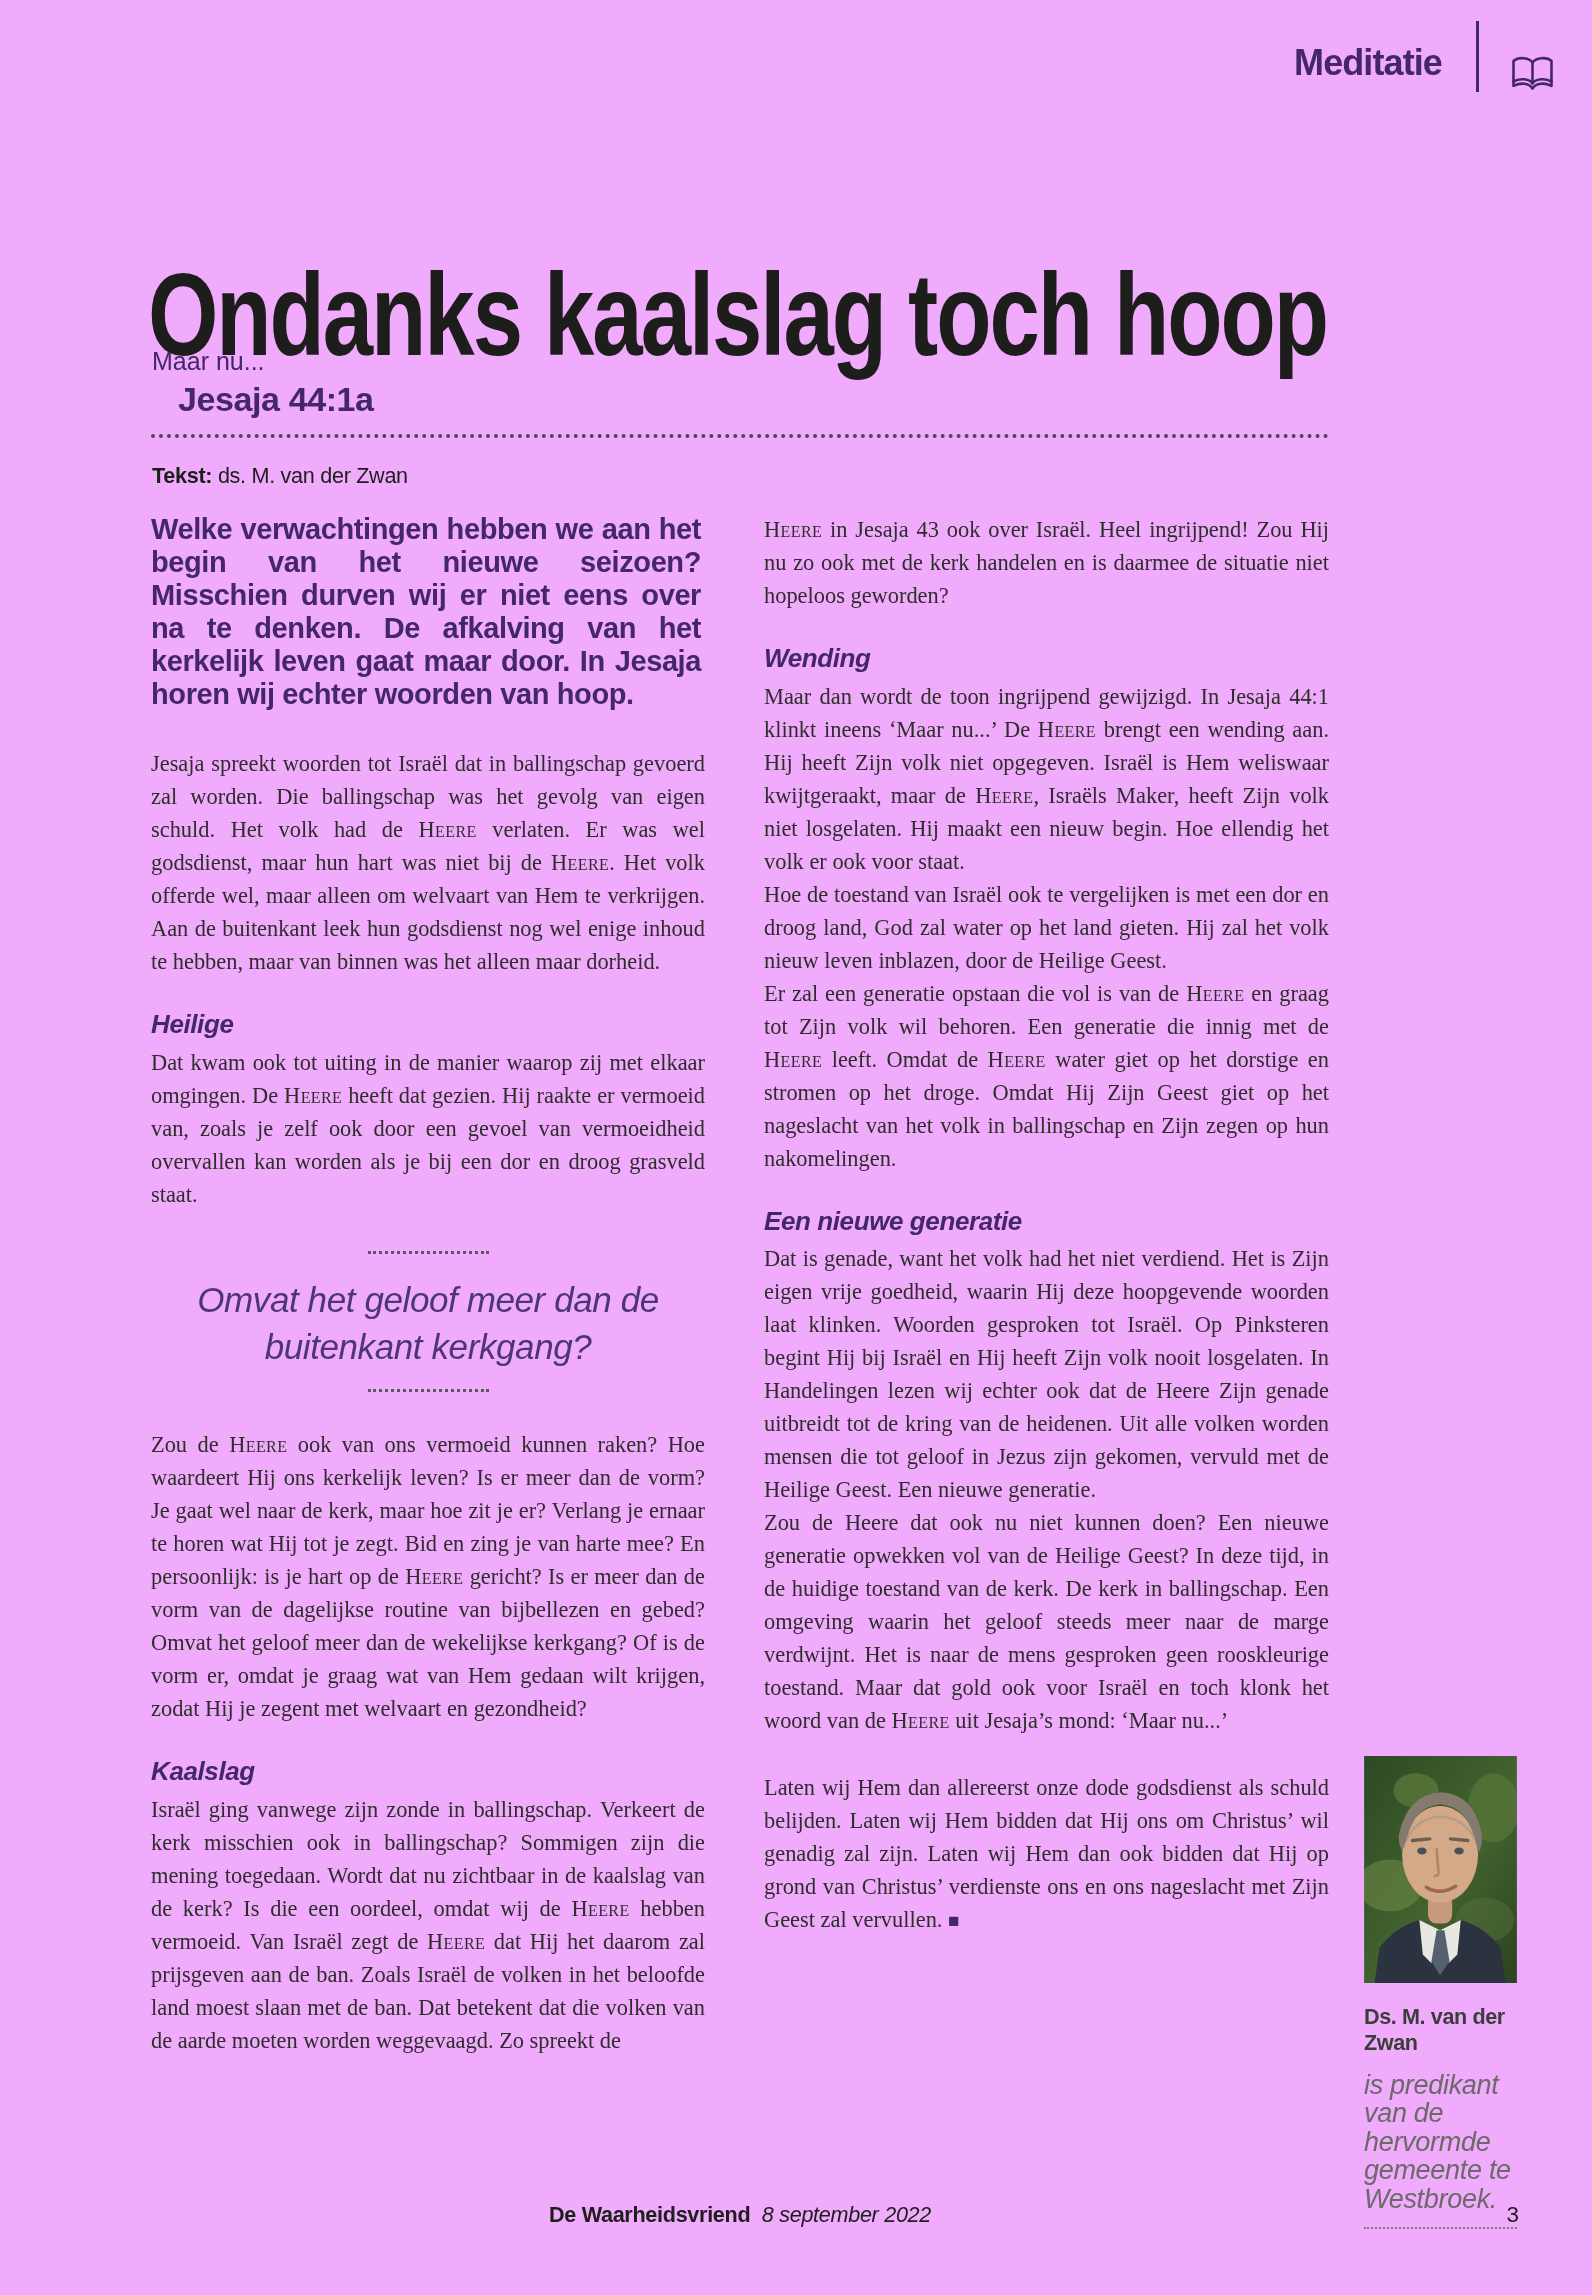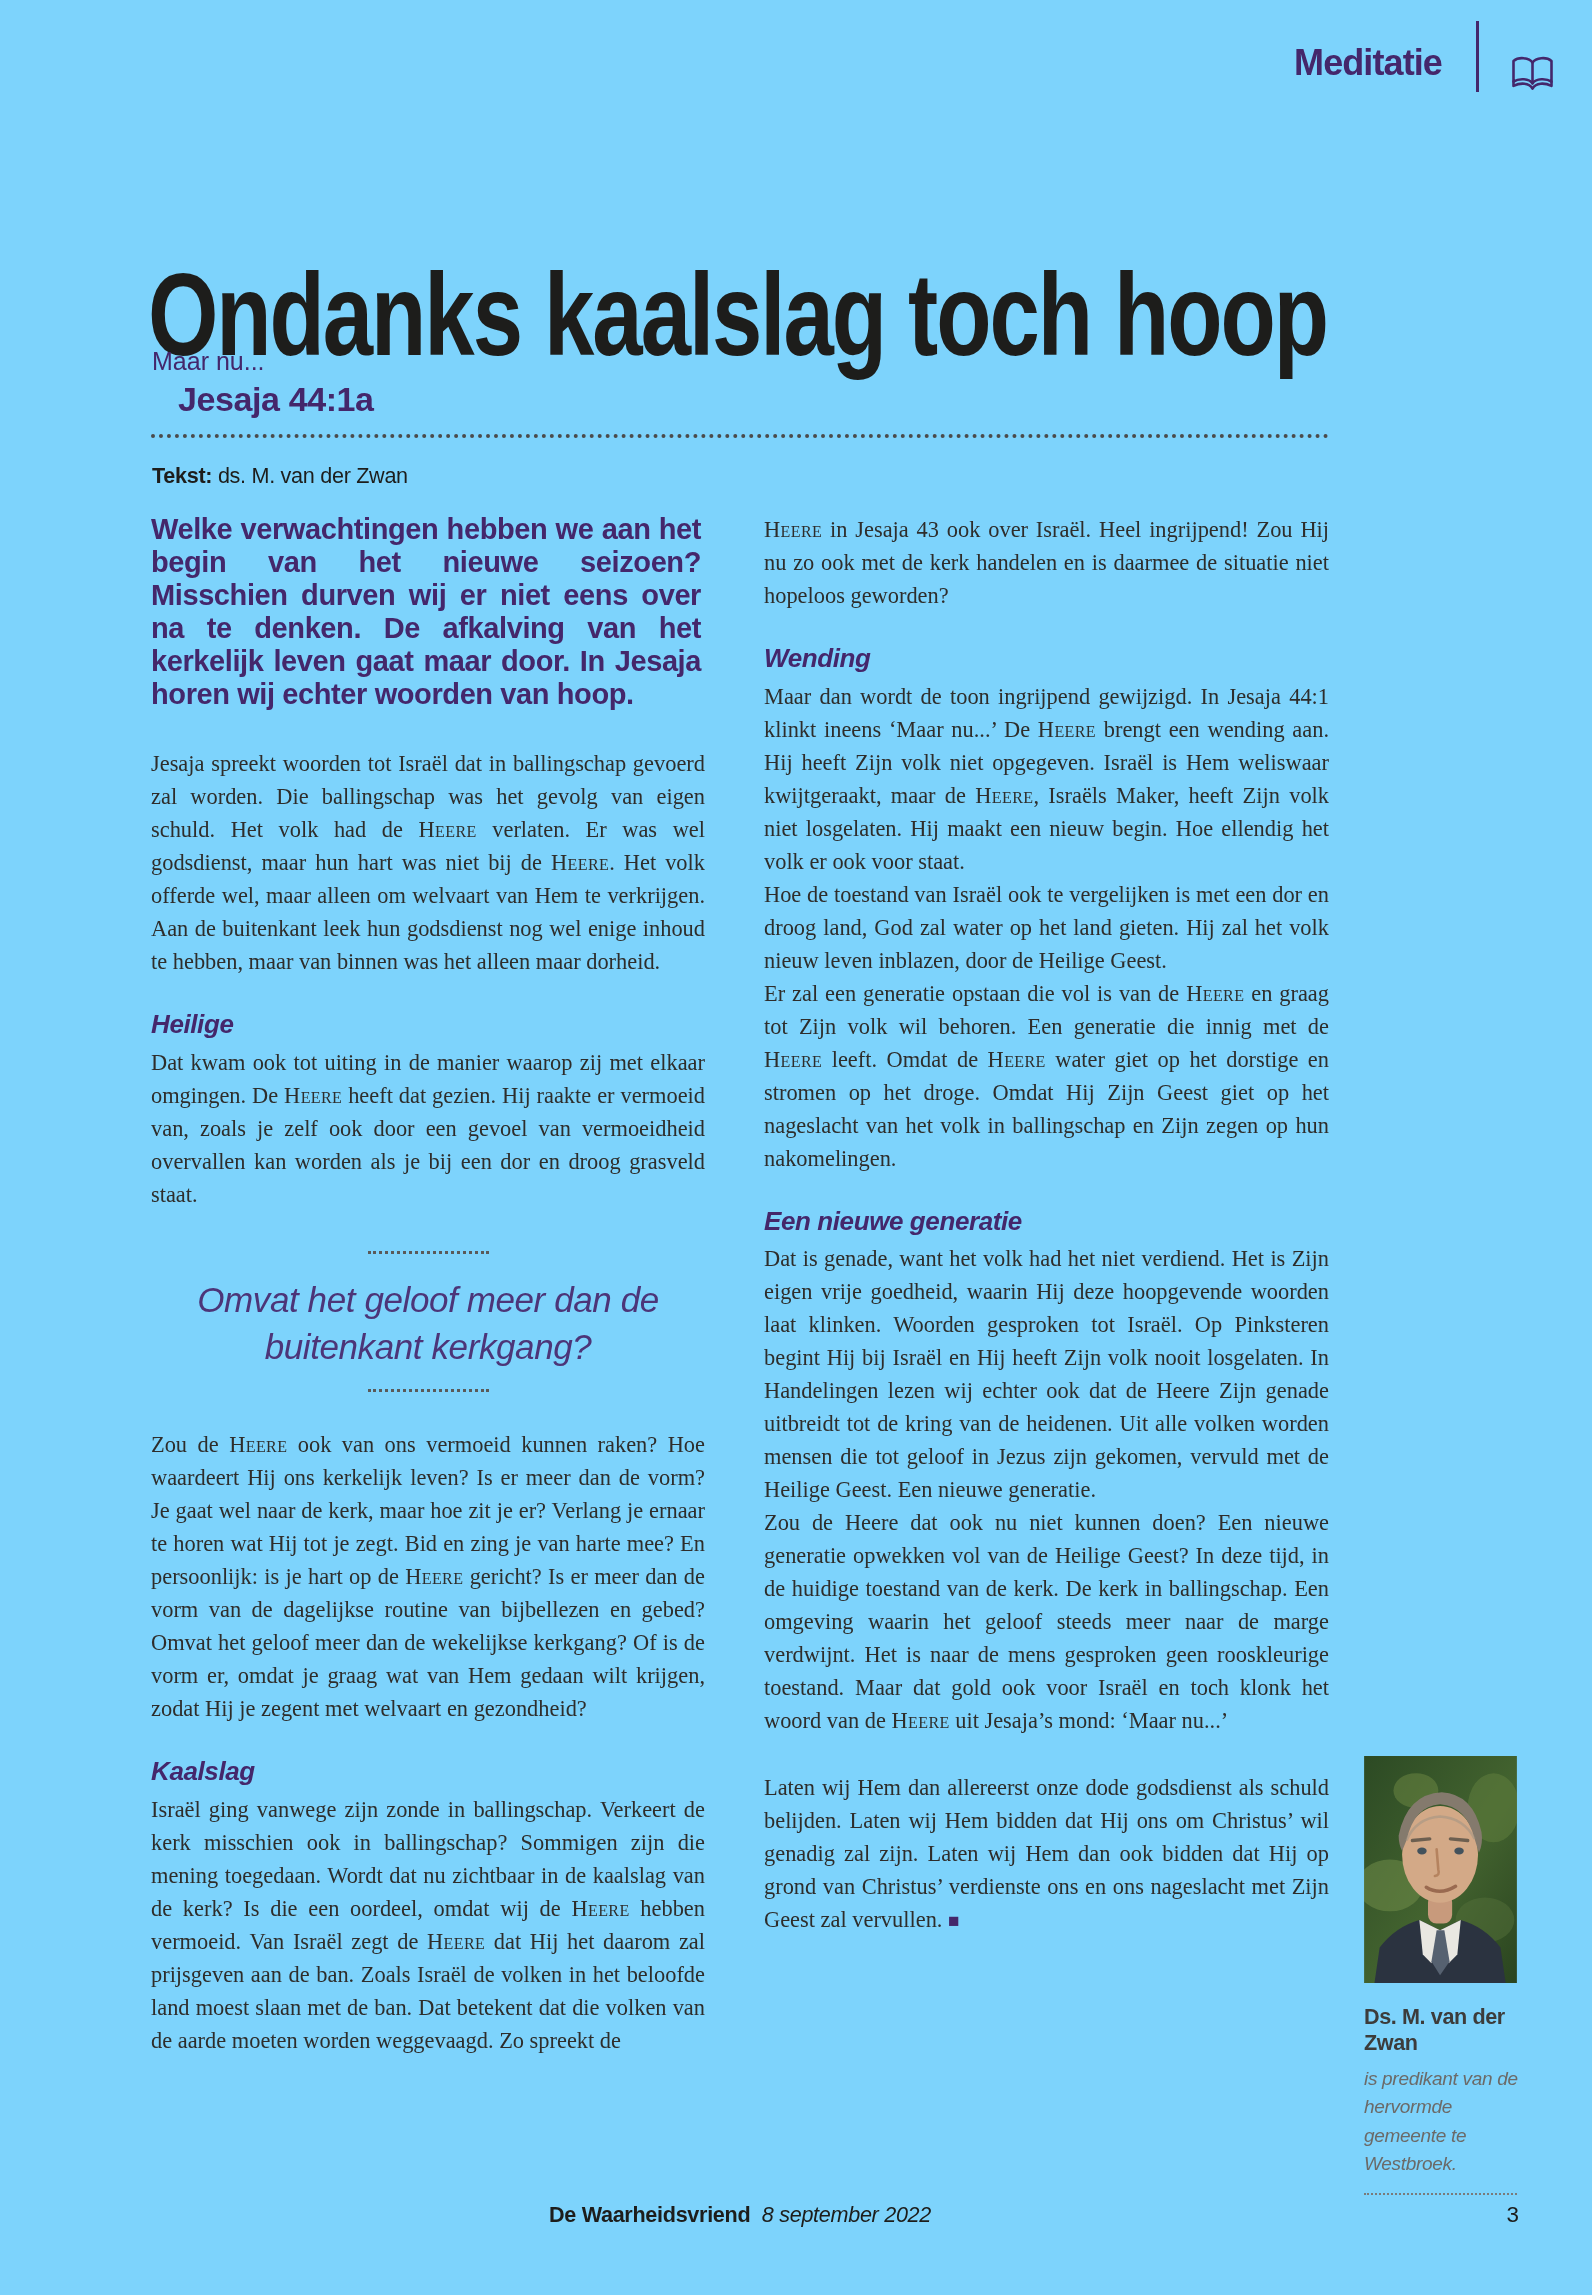--- a/index.html
+++ b/index.html
@@ -1,16 +1,16 @@
 <!DOCTYPE html>
 <html lang="nl" style="font-size:14px"><head>
 <meta charset="utf-8">
 <style>
   html,body{margin:0;padding:0;background:#ffffff;}
-  #page{position:relative;width:1592px;height:2295px;background:#7dd3fc;overflow:hidden;
+  #page{position:relative;width:1592px;height:2295px;background:#f0abfc;overflow:hidden;
         font-family:"Liberation Serif",serif;color:#2e2d2b;}
 
   
   .section-label{position:absolute;top:45px;right:150px;
     font-family:"Liberation Sans",sans-serif;font-weight:bold;font-size:36px;
     letter-spacing:-0.9px;color:#44276b;line-height:1;}
   .header-rule{position:absolute;left:1476px;top:21px;width:2.6px;height:71px;background:#44276b;}
   .book-icon{position:absolute;left:1510px;top:54px;width:45px;height:38px;}
 
   
@@ -43,22 +43,22 @@
   .pullquote{margin:40px 0 36px 0;text-align:center;}
   .mini-dots{width:121px;height:0;border-top:3.5px dotted #5a5a5a;margin:0 auto;}
   .pq-text{font-family:"Liberation Sans",sans-serif;font-style:italic;font-size:35px;
     line-height:47px;color:#4c3578;letter-spacing:-0.4px;margin:22.4px 0 19px 0;}
 
   
   .author-box{position:absolute;left:1364px;top:1756px;width:155px;}
   .author-photo{width:153px;height:227px;display:block;}
   .author-name{font-family:"Liberation Sans",sans-serif;font-weight:bold;font-size:21.6px;
     color:#3c3c3b;margin-top:21px;line-height:1.2;letter-spacing:-0.4px;}
-  .author-bio{font-family:"Liberation Sans",sans-serif;font-style:italic;font-size:19px;
-    color:#6b6a68;line-height:28.5px;margin-top:9px;letter-spacing:-0.3px;}
+  .author-bio{font-family:"Liberation Sans",sans-serif;font-style:italic;font-size:27px;
+    color:#6b6a68;line-height:28.5px;margin-top:15px;letter-spacing:-0.3px;}
   .author-rule{width:153px;height:0;border-top:2.6px dotted #7a7a7a;margin-top:14px;}
 
   
   .footer-line{position:absolute;left:151px;top:2202px;width:1178px;text-align:center;
     font-family:"Liberation Sans",sans-serif;font-size:21.6px;color:#1d1d1b;letter-spacing:-0.3px;}
   .footer-line b{font-weight:bold;}
   .footer-line i{font-weight:normal;}
   .page-number{position:absolute;left:1484px;top:2202px;width:35px;text-align:right;
     font-family:"Liberation Sans",sans-serif;font-size:22.4px;color:#1d1d1b;}
 </style>

